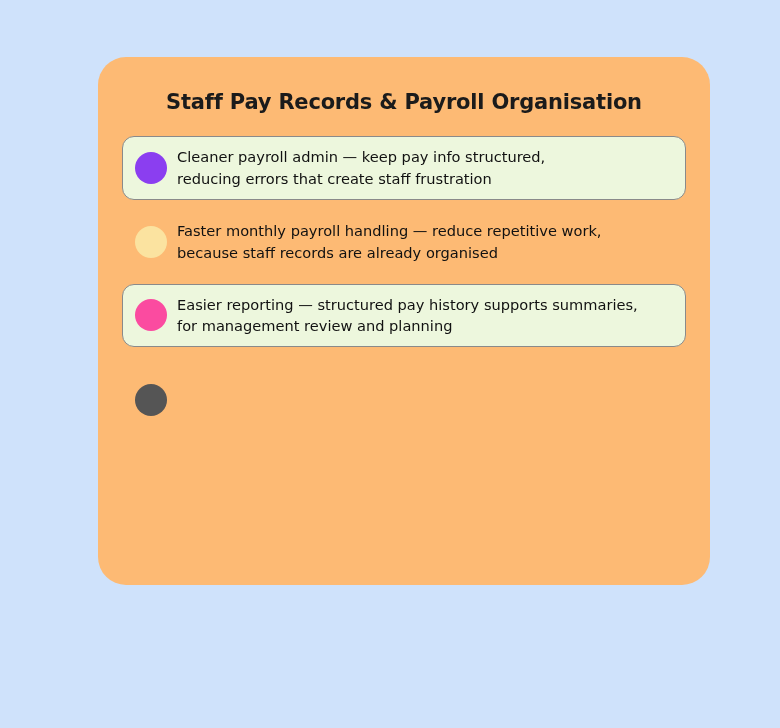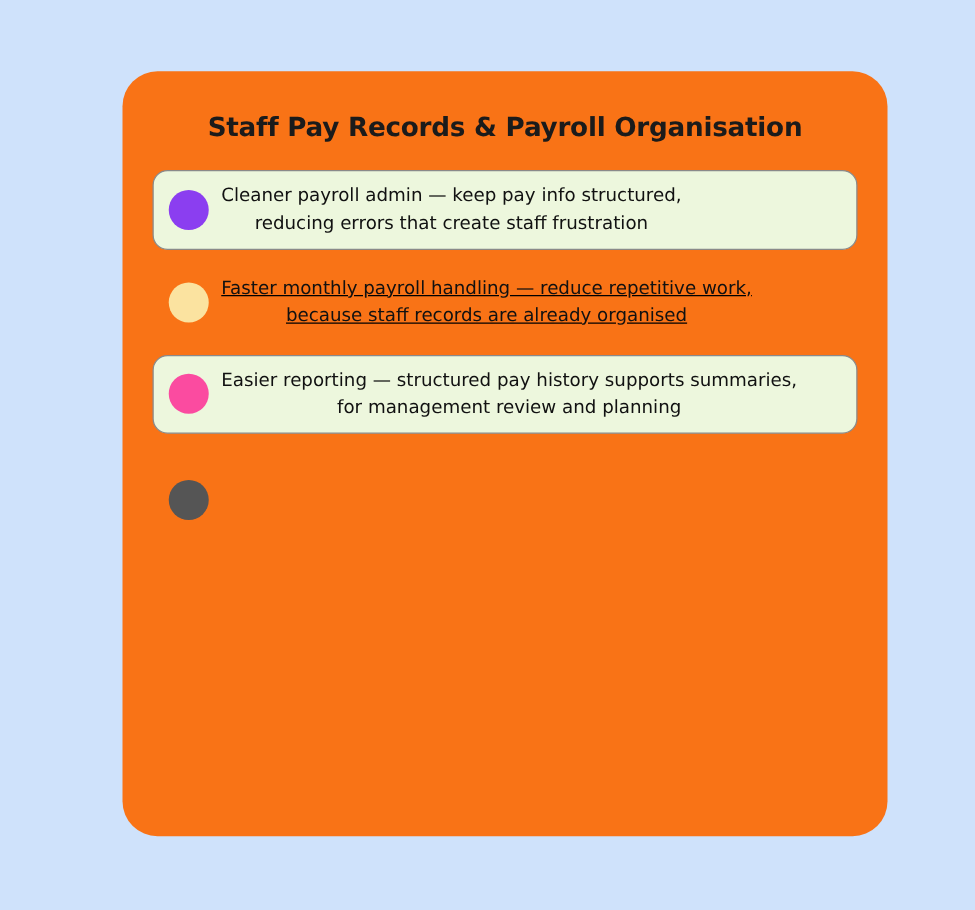--- a/index.html
+++ b/index.html
@@ -11,22 +11,22 @@
     height: 728px;
     background: #cfe2fb;
     font-family: "DejaVu Sans", sans-serif;
     overflow: hidden;
   }
   #card {
     position: absolute;
     left: 98px;
     top: 57px;
     width: 612px;
-    height: 612px;
-    background: #f97316;
+    height: 528px;
+    background: #fdba74;
     border-radius: 28px;
   }
   #card-title {
     text-align: center;
     font-size: 21px;
     font-weight: bold;
     color: #1b1b1b;
     margin-top: 33px;
     letter-spacing: -0.2px;
   }
@@ -43,35 +43,33 @@
     box-sizing: border-box;
   }
   .item.boxed {
     background: #edf7dd;
     border: 1px solid #8a8a8a;
     border-radius: 12px;
   }
   .item.plain {
     background: transparent;
     border: 1px solid transparent;
-    text-decoration: underline;
   }
   .bullet {
     flex: 0 0 auto;
     width: 32px;
     height: 32px;
     border-radius: 50%;
     margin-right: 10px;
   }
   .text {
     font-size: 14.6px;
     line-height: 1.5;
     color: #111111;
     white-space: pre-line;
-    text-align: center;
   }
   .spacer {
     height: 12px;
   }
 </style>
 </head>
 <body>
 
 <div id="card">
   <div id="card-title">Staff Pay Records &amp; Payroll Organisation</div>

